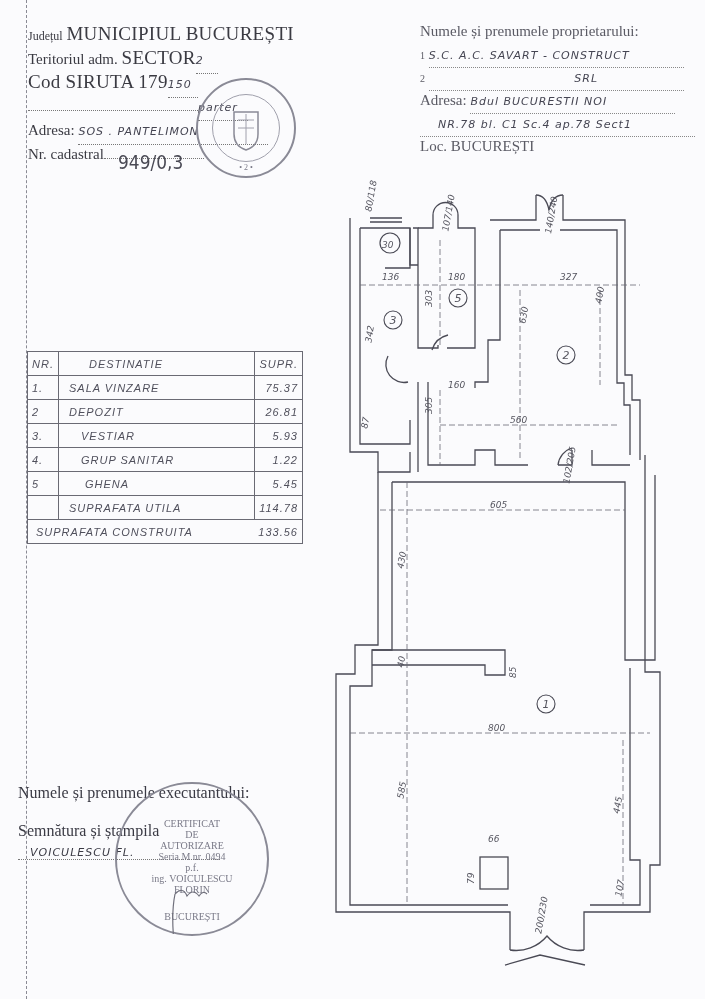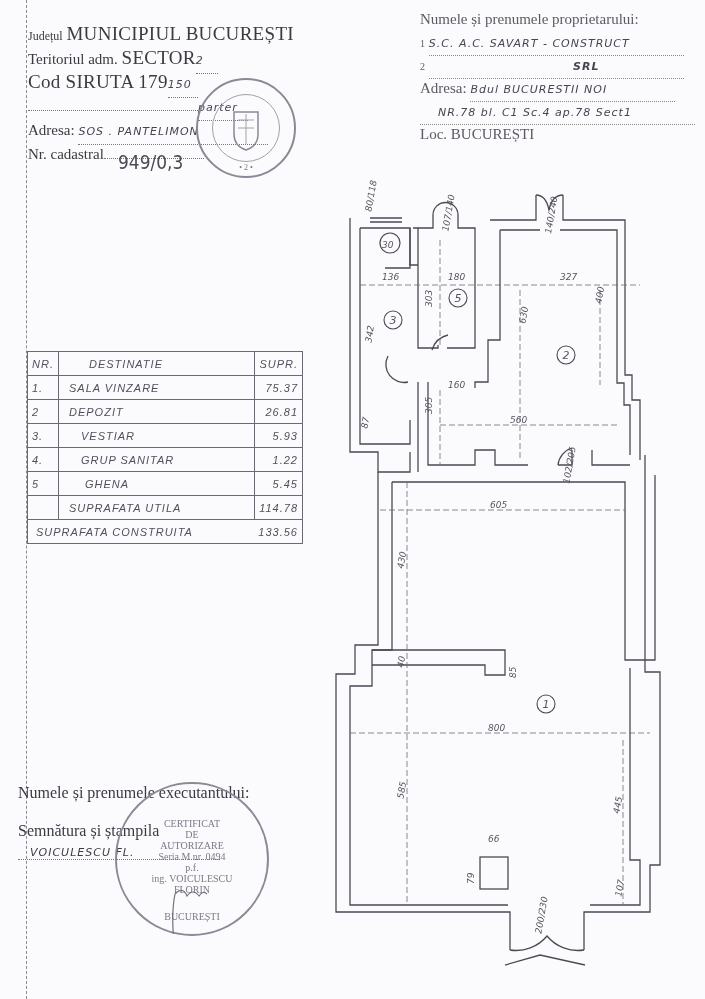--- a/index.html
+++ b/index.html
@@ -19,21 +19,21 @@
     font-family: "DejaVu Sans", sans-serif; font-style: italic;
     font-size: 11px; color: #454552; letter-spacing: 1px;
   }
   .dots { border-bottom: 1px dotted #777; display: inline-block; }
   .caps { font-size: 19px; letter-spacing: 0.3px; }
   .cad-num {
     position: absolute; left: 118px; top: 150px;
     font-family: "DejaVu Sans", sans-serif; font-size: 20px; color: #4a4a55;
     transform: scaleX(0.85); transform-origin: left;
   }
-  .hdr-right { position: absolute; left: 420px; top: 8px; font-size: 15px; line-height: 23px; color: #5a5a64; width: 285px; }
+  .hdr-right { position: absolute; left: 420px; top: 20px; font-size: 15px; line-height: 23px; color: #5a5a64; width: 285px; }
   .hdr-right .row { height: 23px; white-space: nowrap; position: relative; }
   .hdr-right .fill { border-bottom: 1px dotted #888; display: inline-block; }
 
   .stamp {
     position: absolute; border-radius: 50%; border: 2px solid #8a8a96;
     color: #7a7a88; font-family: "Liberation Serif", serif; text-align: center;
   }
   .stamp .inner { position: absolute; border-radius: 50%; border: 1px solid #a0a0ac; }
 
   table.legend {
@@ -91,21 +91,21 @@
 </div>
 
 <div class="hdr-right">
   <div class="row"><span>Numele și prenumele proprietarului:</span></div>
   <div class="row">
     <span style="font-size:10px;">1</span>
     <span class="hand fill" style="width:255px;">S.C. A.C. SAVART - CONSTRUCT</span>
   </div>
   <div class="row">
     <span style="font-size:10px;">2</span>
-    <span class="fill" style="width:255px; text-align:center;"><span class="hand" style="margin-left:60px;font-weight:bold;">SRL</span></span>
+    <span class="fill" style="width:255px; text-align:center;"><span class="hand" style="margin-left:60px;">SRL</span></span>
   </div>
   <div class="row">
     <span>Adresa:</span>
     <span class="hand fill" style="width:205px;">Bdul BUCURESTII NOI</span>
   </div>
   <div class="row">
     <span class="hand fill" style="width:275px; padding-left:18px; box-sizing:border-box;">NR.78 bl. C1 Sc.4 ap.78 Sect1</span>
   </div>
   <div class="row"><span>Loc. BUCUREȘTI</span></div>
 </div>

